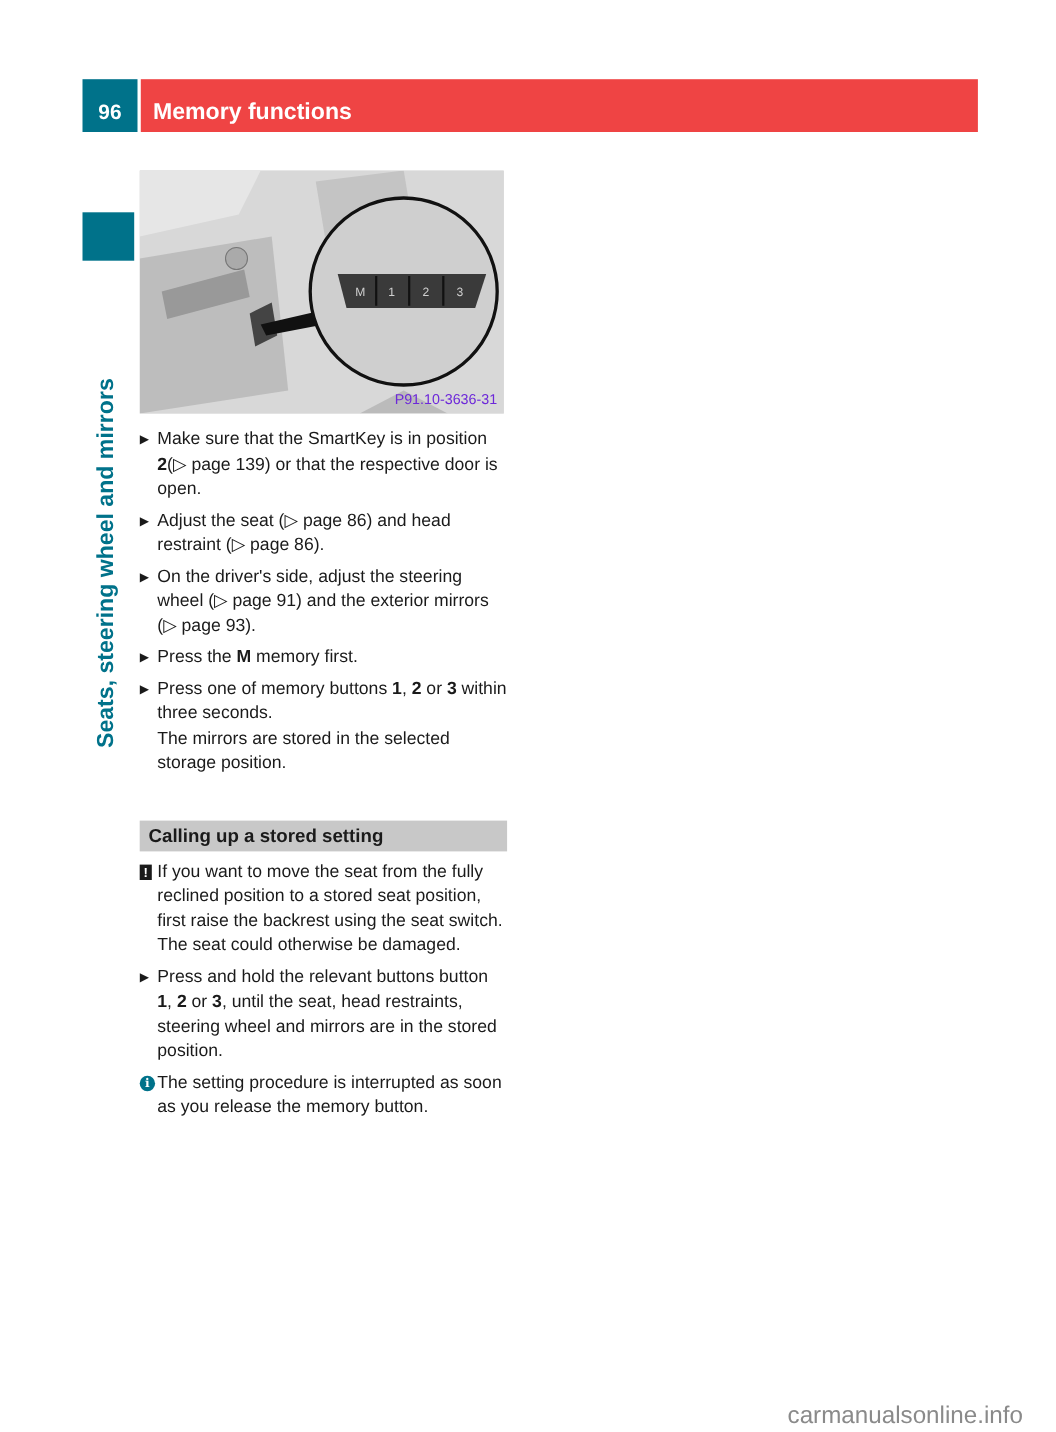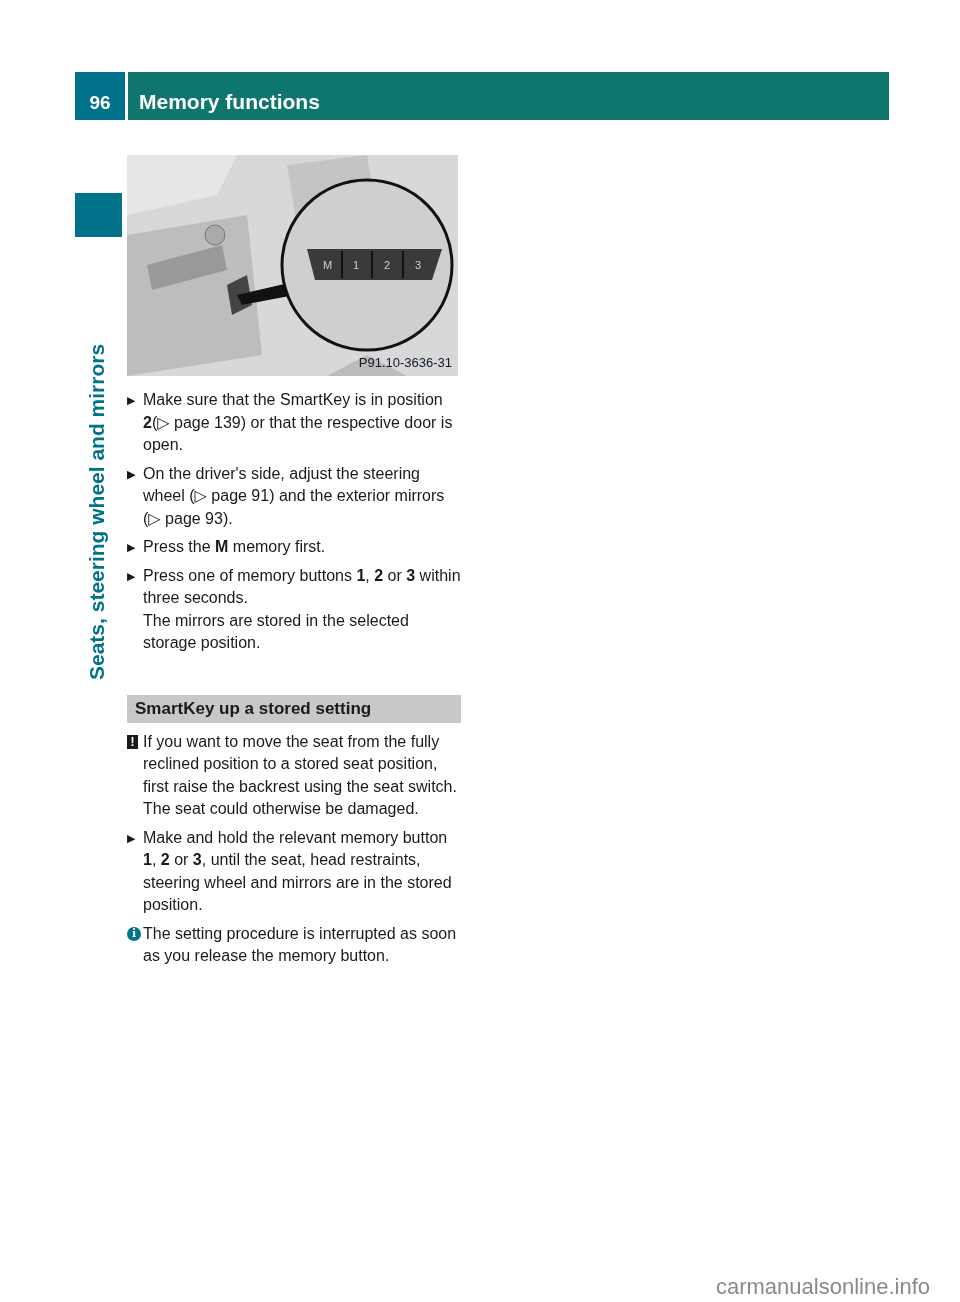--- a/index.html
+++ b/index.html
@@ -9,42 +9,42 @@
   }
   .header-page {
     position:absolute; left:75px; top:72px; width:50px; height:48px;
     background:#00728a; color:#fff; font-weight:bold; font-size:19px;
     display:flex; align-items:flex-end; justify-content:center; padding-bottom:0;
     box-sizing:border-box;
   }
   .header-page span { display:block; margin-bottom:6px; }
   .header-title {
     position:absolute; left:128px; top:72px; width:761px; height:48px;
-    background:#0f766e; color:#fff; font-weight:bold; font-size:21px;
+    background:#ef4444; color:#fff; font-weight:bold; font-size:21px;
     box-sizing:border-box; padding-left:11px;
     display:flex; align-items:flex-end;
   }
   .header-title span { display:block; margin-bottom:6px; }
 
   .side-block {
     position:absolute; left:75px; top:193px; width:47px; height:44px; background:#00728a;
   }
   .side-text {
     position:absolute; left:85px; top:680px;
     transform-origin:left top; transform:rotate(-90deg);
     white-space:nowrap; color:#00728a; font-weight:bold; font-size:21px;
   }
 
   .figure {
     position:absolute; left:127px; top:155px; width:331px; height:221px;
     background:#d4d4d4; overflow:hidden;
   }
   .figure svg { display:block; }
   .fig-label {
-    position:absolute; right:6px; bottom:6px; font-size:13px; color:#0f172a;
+    position:absolute; right:6px; bottom:6px; font-size:13px; color:#6d28d9;
   }
 
   .content {
     position:absolute; left:127px; top:389px; width:334px;
     font-size:16px; line-height:22.5px;
   }
   .step { position:relative; padding-left:16px; margin-bottom:6px; }
   .step .arrow {
     position:absolute; left:0; top:0; font-size:11px; line-height:22.5px;
   }
@@ -102,32 +102,32 @@
     <line x1="245" y1="96" x2="245" y2="123" stroke="#111" stroke-width="2"></line>
     <line x1="276" y1="96" x2="276" y2="123" stroke="#111" stroke-width="2"></line>
     <path d="M240 200 L280 221 L200 221 Z" fill="#bbb"></path>
   </svg>
   <div class="fig-label">P91.10-3636-31</div>
 </div>
 
 <div class="content">
   <div id="steps-store">
       <div class="step"><span class="arrow">▶</span><span>Make sure that the SmartKey is in position </span><b>2</b><span>(▷ page 139) or that the respective door is open.</span></div>
-      <div class="step"><span class="arrow">▶</span></div>
+      <div class="step"><span class="arrow">▶</span><span>Adjust the seat (▷ page 86) and head restraint (▷ page 86).</span></div>
       <div class="step"><span class="arrow">▶</span><span>On the driver's side, adjust the steering wheel (▷ page 91) and the exterior mirrors (▷ page 93).</span></div>
       <div class="step"><span class="arrow">▶</span><span>Press the </span><b>M</b><span> memory first.</span></div>
       <div class="step"><span class="arrow">▶</span><span>Press one of memory buttons </span><b>1</b><span>, </span><b>2</b><span> or </span><b>3</b><span> within three seconds.</span><br><span>The mirrors are stored in the selected storage position.</span></div>
     </div>
-  <div class="section-head">SmartKey up a stored setting</div>
+  <div class="section-head">Calling up a stored setting</div>
   <div class="note">
     <span class="warn">!</span>
     <span>If you want to move the seat from the fully reclined position to a stored seat position, first raise the backrest using the seat switch. The seat could otherwise be damaged.</span>
   </div>
   <div id="step-recall">
-      <div class="step"><span class="arrow">▶</span><span>Make and hold the relevant memory button </span><b>1</b><span>, </span><b>2</b><span> or </span><b>3</b><span>, until the seat, head restraints, steering wheel and mirrors are in the stored position.</span></div>
+      <div class="step"><span class="arrow">▶</span><span>Press and hold the relevant buttons button </span><b>1</b><span>, </span><b>2</b><span> or </span><b>3</b><span>, until the seat, head restraints, steering wheel and mirrors are in the stored position.</span></div>
     </div>
   <div class="note">
     <span class="info">i</span>
     <span>The setting procedure is interrupted as soon as you release the memory button.</span>
   </div>
 </div>
 
 <div class="watermark">carmanualsonline.info</div>
 
 </body></html>

